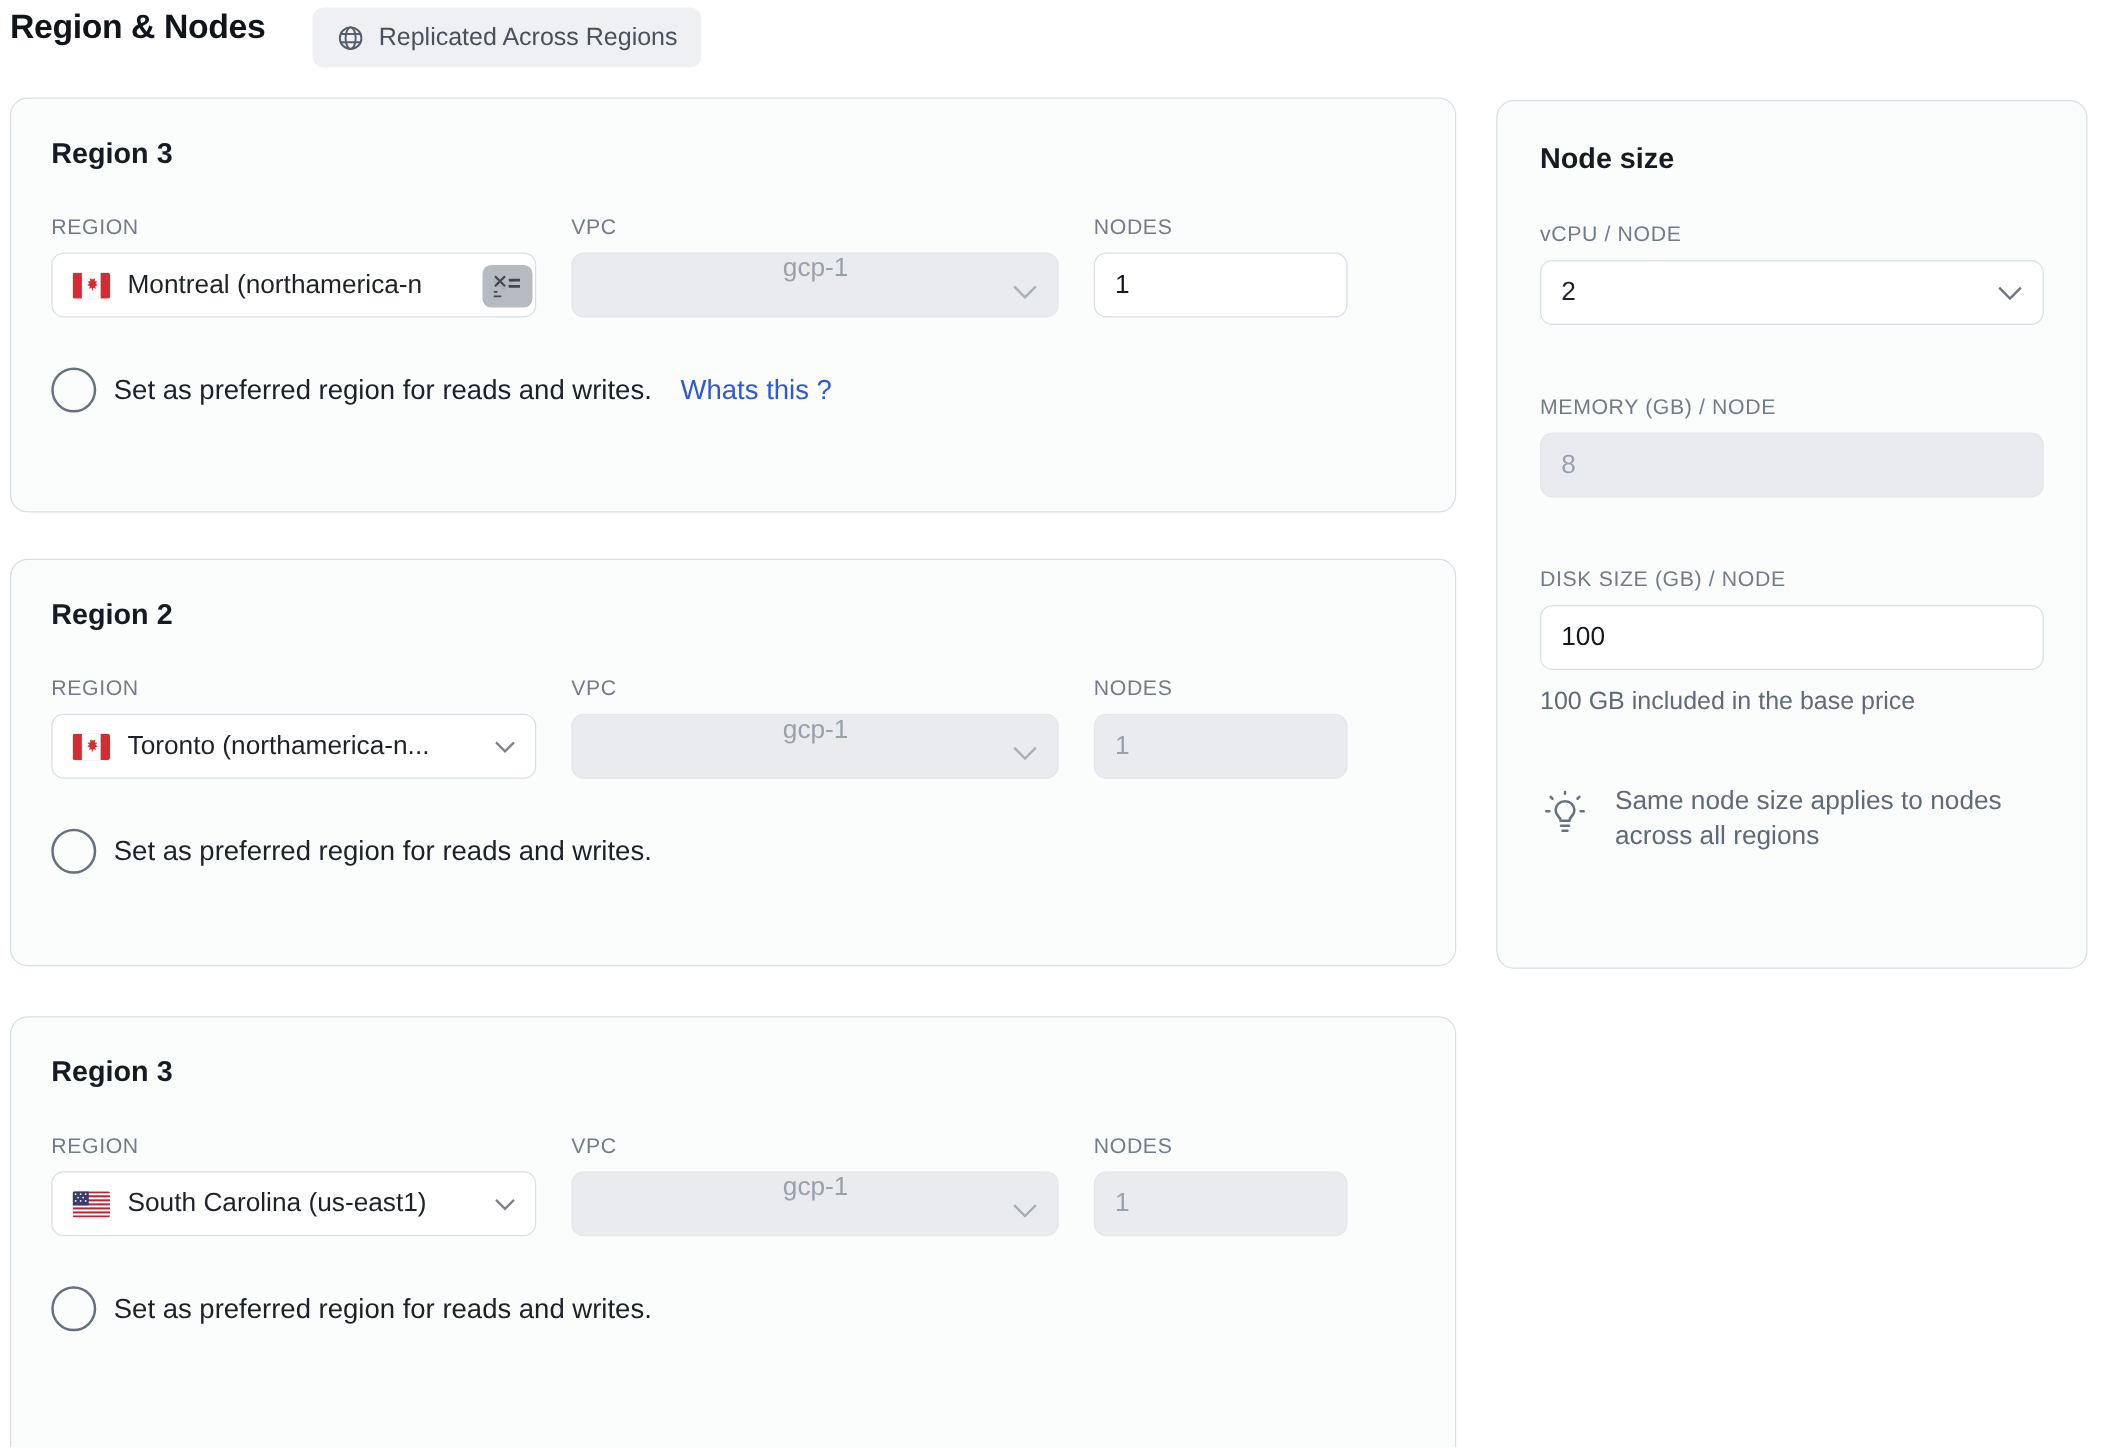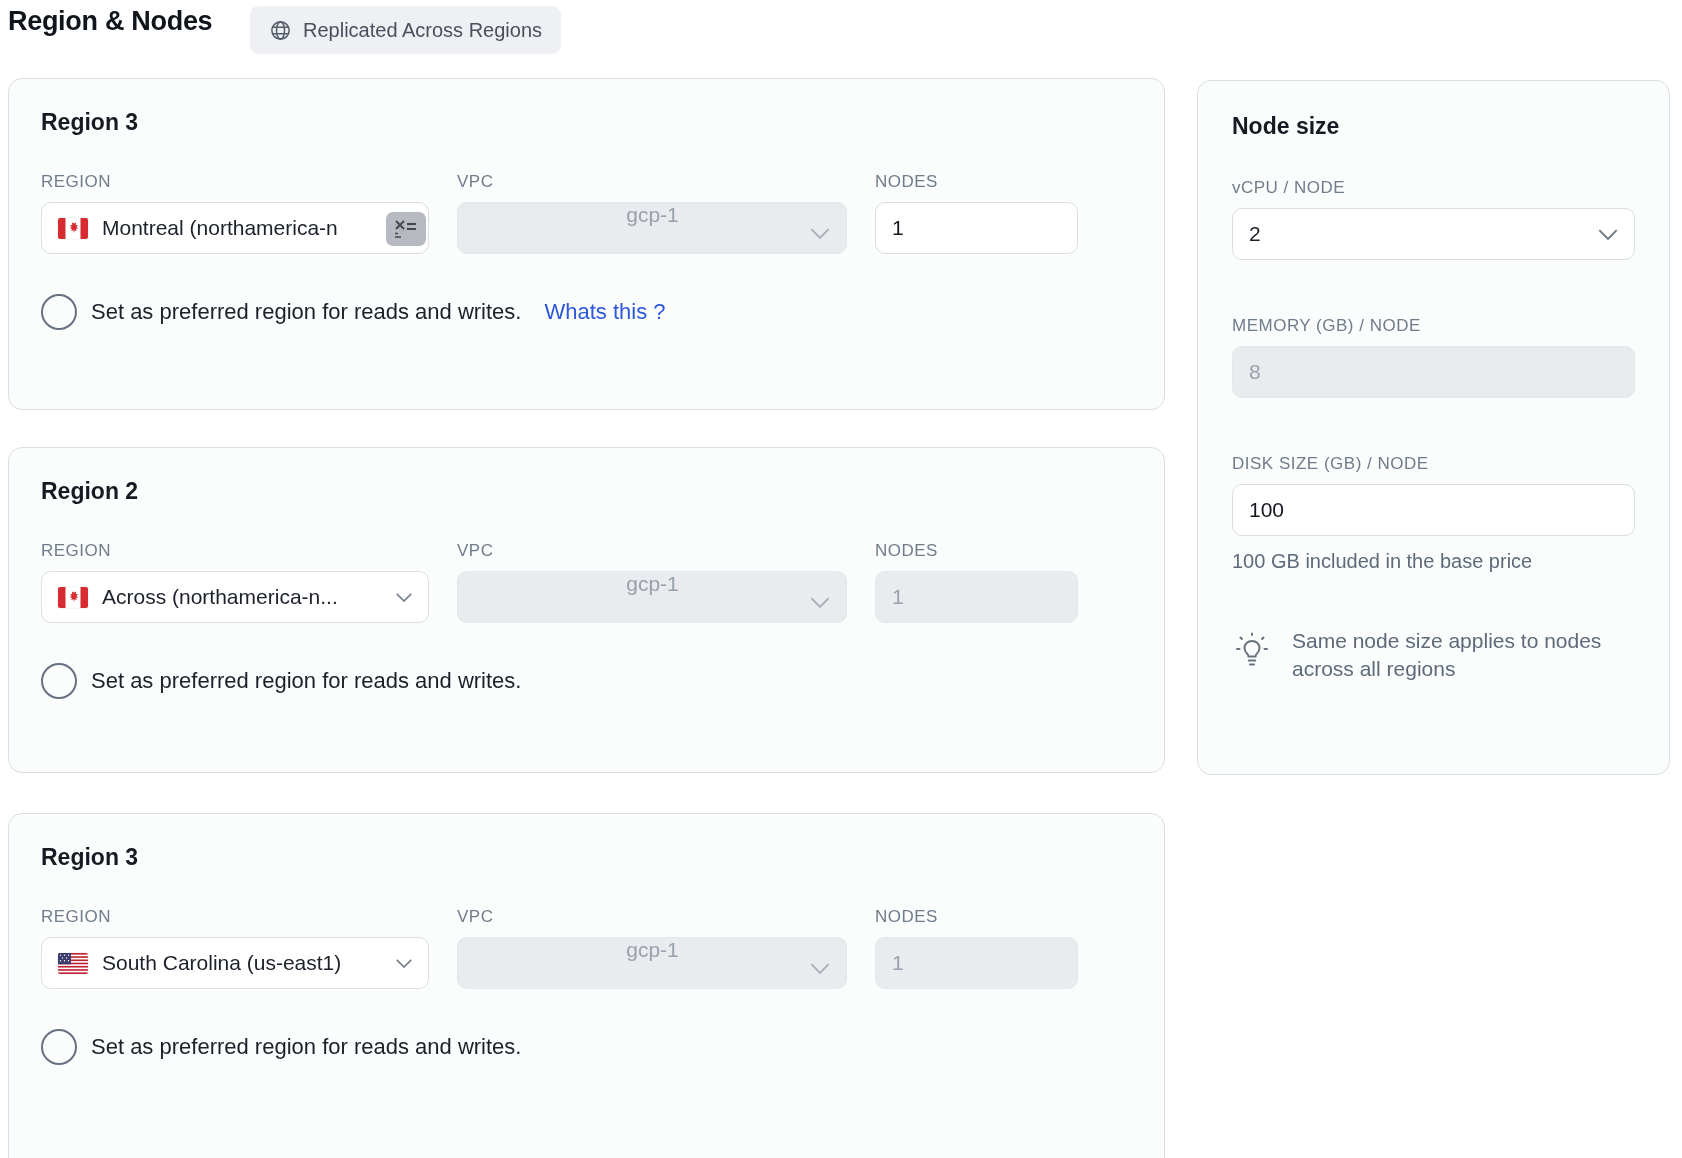--- a/index.html
+++ b/index.html
@@ -131,21 +131,21 @@
         <div class="field-label">REGION</div>
         <div class="control white">
           <span class="flag">
             <svg width="30" height="21" viewBox="0 0 30 21">
               <rect width="30" height="21" fill="#ffffff"></rect>
               <rect width="7.5" height="21" fill="#d62b31"></rect>
               <rect x="22.5" width="7.5" height="21" fill="#d62b31"></rect>
               <path fill="#d62b31" d="M15 3.2l1.2 2.4 2-1-0.5 2.3 2.3.2-1.6 1.7 1.8 1.4-2.2.6.8 2.2-2.2-.8-.6 3-.6-3-2.2.8.8-2.2-2.2-.6 1.8-1.4-1.6-1.7 2.3-.2-.5-2.3 2 1z"></path>
             </svg>
           </span>
-          <span class="sel-text">Across (northamerica-n...</span>
+          <span class="sel-text">Toronto (northamerica-n...</span>
           <span class="chev">
             <svg width="18" height="11" viewBox="0 0 20 12" fill="none" stroke="#79828e" stroke-width="2">
                 <path d="M2 2l8 8 8-8"></path>
               </svg>
           </span>
         </div>
       </div>
       <div class="f-vpc">
         <div class="field-label">VPC</div>
         <div class="control gray">

